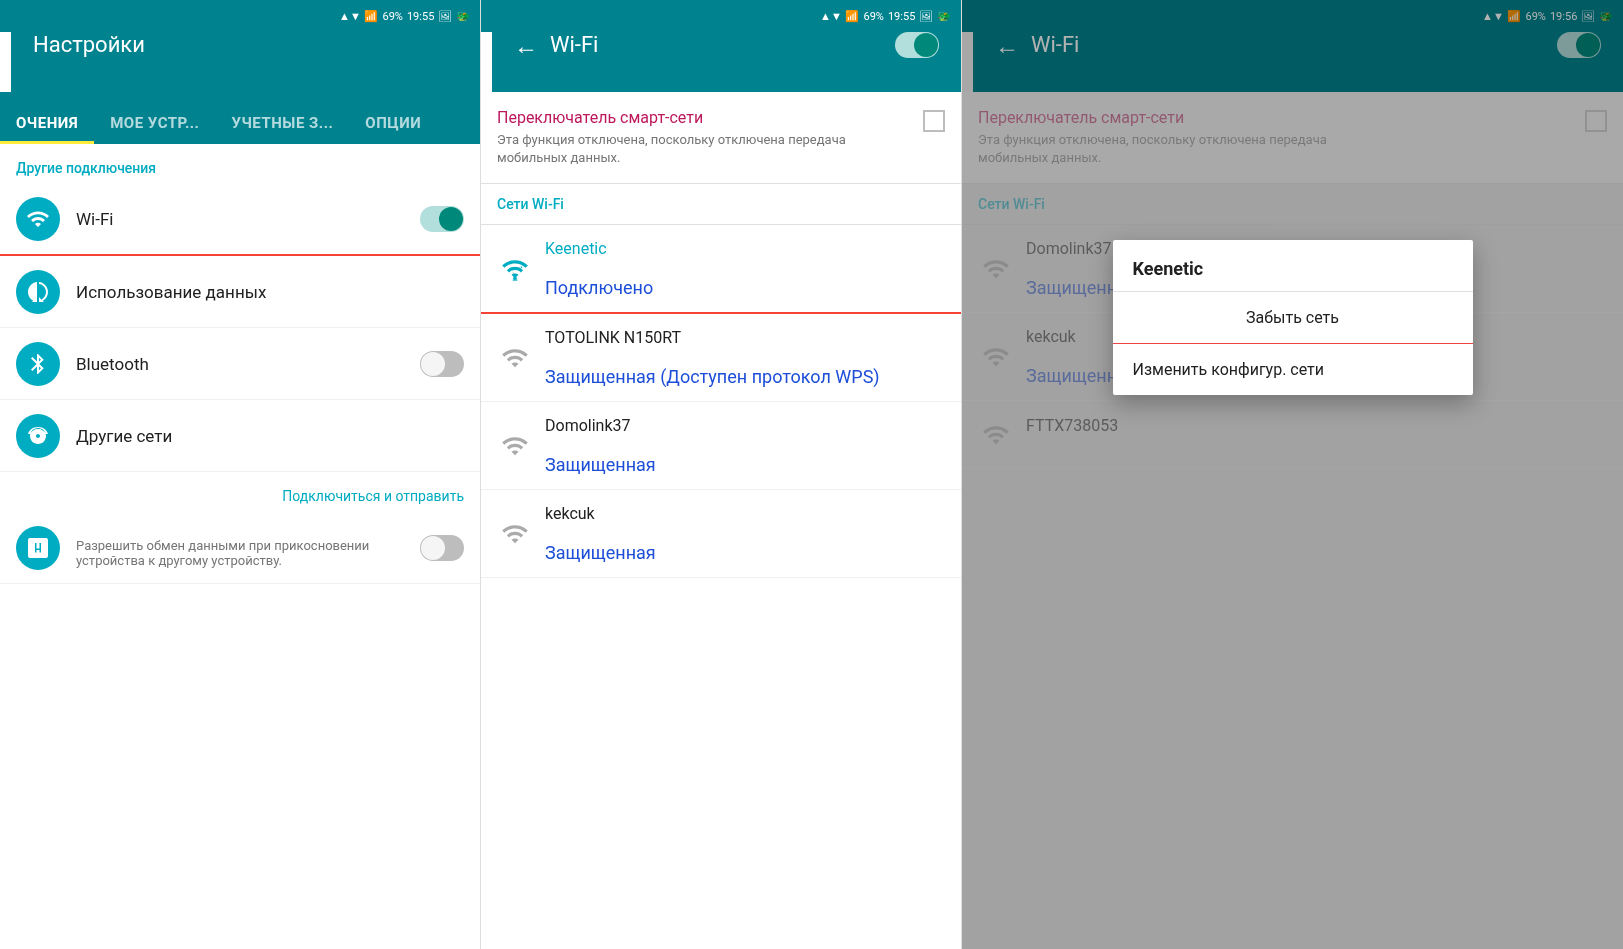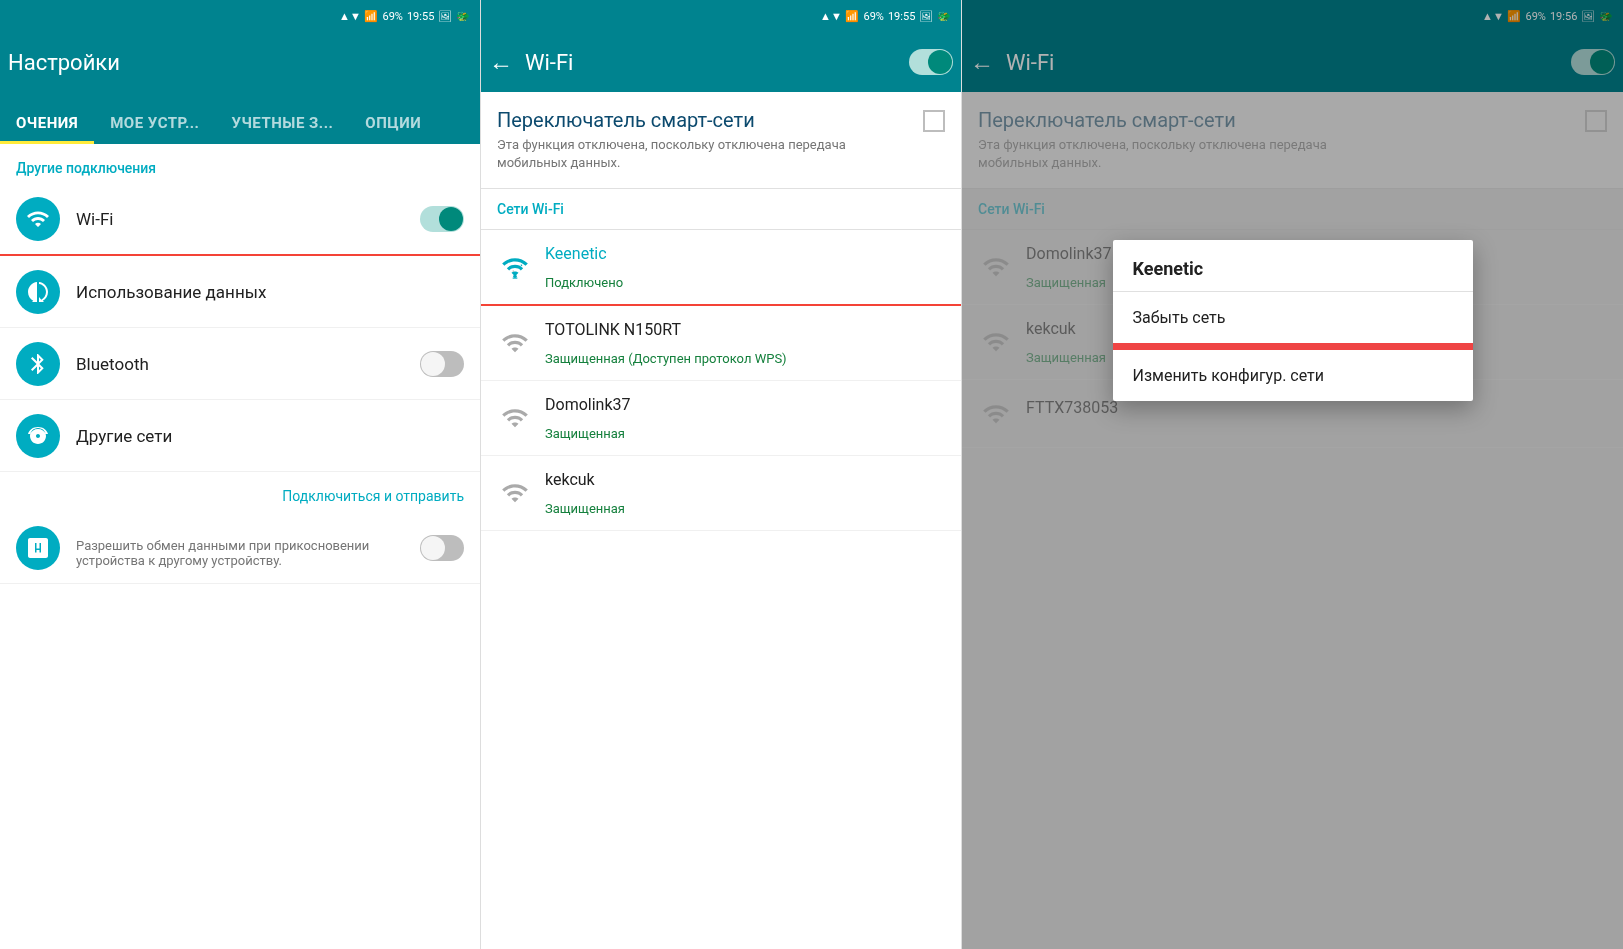--- a/index.html
+++ b/index.html
@@ -56,23 +56,24 @@
       gap: 4px;
       font-size: 11px;
       color: #fff;
     }
 
     
     .app-bar {
       height: 60px;
       background: #00838f;
       display: flex;
-      align-items: center;
-      padding: 0 8px;
+      align-items: flex-start;
+      padding: 0 22px;
       gap: 12px;
+      margin-left: 11px;
     }
 
     .app-bar-title {
       color: #fff;
       font-size: 22px;
       font-weight: 400;
     }
 
     .app-bar-toggle {
       margin-left: auto;
@@ -255,41 +256,41 @@
     .wifi-network-name {
       font-size: 16px;
       color: #212121;
     }
 
     .wifi-network-name.connected-name {
       color: #00acc1;
     }
 
     .wifi-network-status {
-      font-size: 13px;
-      color: #15803d;
-      margin-top: 12px;
+      font-size: 18px;
+      color: #1d4ed8;
+      margin-top: 19px;
     }
 
     
     .smart-switch-section {
       padding: 16px;
       border-bottom: 1px solid #e0e0e0;
       background: #fff;
     }
 
     .smart-switch-row {
       display: flex;
       align-items: flex-start;
       justify-content: space-between;
     }
 
     .smart-switch-title {
-      font-size: 20px;
-      color: #0c4a6e;
+      font-size: 16px;
+      color: #be185d;
       margin-bottom: 4px;
     }
 
     .smart-switch-desc {
       font-size: 13px;
       color: #757575;
       max-width: 380px;
       line-height: 1.4;
     }
 
@@ -336,21 +337,22 @@
     .context-menu-item {
       padding: 16px 20px;
       font-size: 16px;
       color: #212121;
       cursor: pointer;
       border-bottom: 1px solid #e0e0e0;
       position: relative;
     }
 
     .context-menu-item.first-item {
-      border-bottom: 7px solid #ef4444;
+      border-bottom: 1px solid #ef4444;
+      text-align: center;
     }
 
     .context-menu-item:last-child {
       border-bottom: none;
     }
 
     
     .wifi-svg {
       width: 28px;
       height: 28px;

